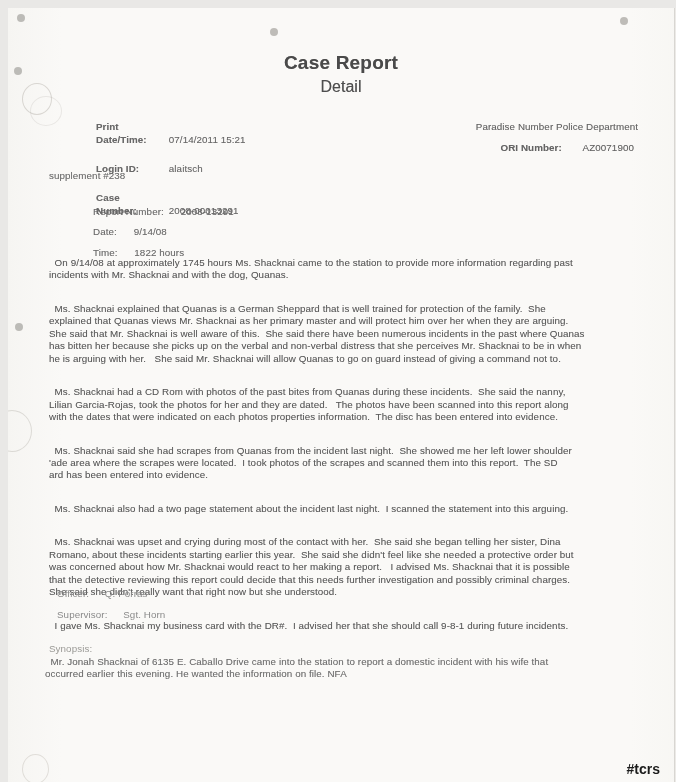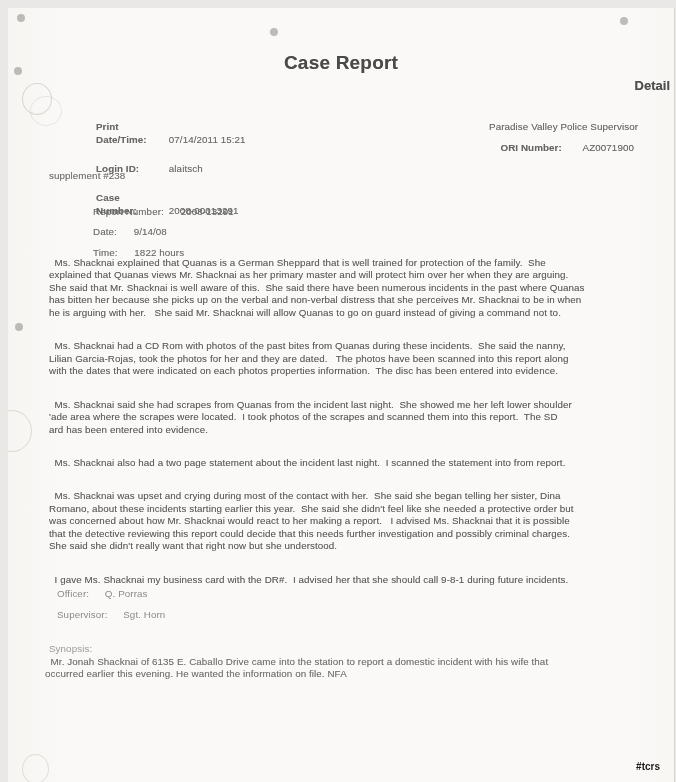--- a/index.html
+++ b/index.html
@@ -8,41 +8,41 @@
     position:relative; width:676px; height:782px; overflow:hidden;
     background:linear-gradient(90deg,#f6f5f2 0%, #faf9f7 8%, #faf9f7 92%, #f7f6f3 100%);
     font-family:"Liberation Sans", sans-serif; color:#595959;
   }
   .title {
     position:absolute; top:40px; left:0; right:10px; text-align:center;
     font-size:19px; font-weight:bold; color:#4a4a4a; letter-spacing:.2px;
     text-shadow:0 0 .6px rgba(70,70,70,.5);
   }
   .subtitle {
-    position:absolute; top:66px; left:0; right:10px; text-align:right;
-    font-size:13px; font-weight:bold; color:#4e4e4e;
+    position:absolute; top:66px; left:0; right:10px; text-align:center;
+    font-size:16px; font-weight:normal; color:#4e4e4e;
     text-shadow:0 0 .6px rgba(70,70,70,.5);
   }
   .txt { font-size:9.8px; letter-spacing:.08px; text-shadow:0 0 .5px rgba(80,80,80,.35); }
   .hdr-left { position:absolute; left:37px; top:100px; line-height:13px; color:#686868;margin-left:39px; }
   .hdr-left .lbl { display:inline-block; width:70px; font-weight:bold; }
   .hdr-right { position:absolute; right:38px; top:104px; line-height:13px; color:#646464; text-align:right; }
   .hdr-right .ori-line span { display:inline; }
   .hdr-right .lbl { font-weight:bold; }
   .hdr-right .val { margin-left:10px; }
   .supplement { position:absolute; left:37px; top:158px; color:#6e6e6e; }
   .report-info { position:absolute; left:37px; top:190px; line-height:12.4px; color:#6c6c6c;margin-left:36px; }
   .report-info .val { margin-left:6px; }
   .body-text { position:absolute; left:33px; top:241px; color:#5a5a5a; line-height:12.45px; }
   .body-text p { white-space:pre; margin:0 0 13px 0; }
   .signature { position:absolute; left:37px; top:572px; line-height:12.5px; color:#8b8b8b; text-shadow:none; }
   .signature .nm { margin-left:5px; }
   .syn-label { position:absolute; left:37px; top:631px; color:#9b9a96; text-shadow:none; }
   .syn-text { position:absolute; left:33px; top:644px; line-height:12.45px; color:#707070; white-space:pre; }
-  .footer-tag { position:absolute; right:20px; top:749px; font-size:10px; font-weight:bold; color:#1b1b1b; }
+  .footer-tag { position:absolute; right:20px; top:749px; font-size:14px; font-weight:bold; color:#1b1b1b; }
   .right-strip { position:absolute; right:0; top:0; width:10px; height:782px; background:#eceae7; border-left:1px solid #d8d6d2; }
   .bottom-bar { position:absolute; left:0; bottom:0; width:676px; height:8px; background:#0c0c0c; }
   .ring { position:absolute; border-radius:50%; border:1.5px solid rgba(165,160,152,.38); }
   .ring.r1 { left:14px; top:75px; width:30px; height:32px; }
   .ring.r1b { left:22px; top:88px; width:32px; height:30px; border-color:rgba(175,170,162,.22); }
   .ring.r2 { left:-16px; top:402px; width:40px; height:42px; border-color:rgba(170,165,157,.35); }
   .ring.r3 { left:14px; top:746px; width:27px; height:30px; border-color:rgba(175,170,162,.33); }
   .speck { position:absolute; background:#8d8a85; border-radius:50%; opacity:.55; }
 </style>
 </head>
@@ -73,21 +73,21 @@
       <span class="lbl">Login ID:</span>
       <span>alaitsch</span>
     </div>
     <div>
       <span class="lbl">Case Number:</span>
       <span>2008-00013291</span>
     </div>
   </div>
 
   <div class="hdr-right txt">
-    <div>Paradise Valley Police Supervisor</div>
+    <div>Paradise Number Police Department</div>
     <div class="ori-line">
       <span class="lbl">ORI Number:</span>
       <span class="val">AZ0071900</span>
     </div>
   </div>
 
   <div class="supplement txt">supplement #238</div>
 
   <div class="report-info txt">
     <div>
@@ -98,32 +98,34 @@
       <span>Date:</span>
       <span class="val">9/14/08</span>
     </div>
     <div>
       <span>Time:</span>
       <span class="val">1822 hours</span>
     </div>
   </div>
 
   <div class="body-text txt">
+    <p>  On 9/14/08 at approximately 1745 hours Ms. Shacknai came to the station to provide more information regarding past
+incidents with Mr. Shacknai and with the dog, Quanas.</p>
     <p>  Ms. Shacknai explained that Quanas is a German Sheppard that is well trained for protection of the family.  She
 explained that Quanas views Mr. Shacknai as her primary master and will protect him over her when they are arguing.
 She said that Mr. Shacknai is well aware of this.  She said there have been numerous incidents in the past where Quanas
 has bitten her because she picks up on the verbal and non-verbal distress that she perceives Mr. Shacknai to be in when
 he is arguing with her.   She said Mr. Shacknai will allow Quanas to go on guard instead of giving a command not to.</p>
     <p>  Ms. Shacknai had a CD Rom with photos of the past bites from Quanas during these incidents.  She said the nanny,
 Lilian Garcia-Rojas, took the photos for her and they are dated.   The photos have been scanned into this report along
 with the dates that were indicated on each photos properties information.  The disc has been entered into evidence.</p>
     <p>  Ms. Shacknai said she had scrapes from Quanas from the incident last night.  She showed me her left lower shoulder
 'ade area where the scrapes were located.  I took photos of the scrapes and scanned them into this report.  The SD
 ard has been entered into evidence.</p>
-    <p>  Ms. Shacknai also had a two page statement about the incident last night.  I scanned the statement into from report.</p>
+    <p>  Ms. Shacknai also had a two page statement about the incident last night.  I scanned the statement into this arguing.</p>
     <p>  Ms. Shacknai was upset and crying during most of the contact with her.  She said she began telling her sister, Dina
 Romano, about these incidents starting earlier this year.  She said she didn't feel like she needed a protective order but
 was concerned about how Mr. Shacknai would react to her making a report.   I advised Ms. Shacknai that it is possible
 that the detective reviewing this report could decide that this needs further investigation and possibly criminal charges.
 She said she didn't really want that right now but she understood.</p>
     <p>  I gave Ms. Shacknai my business card with the DR#.  I advised her that she should call 9-8-1 during future incidents.</p>
   </div>
 
   <div class="signature txt">
     <div>

